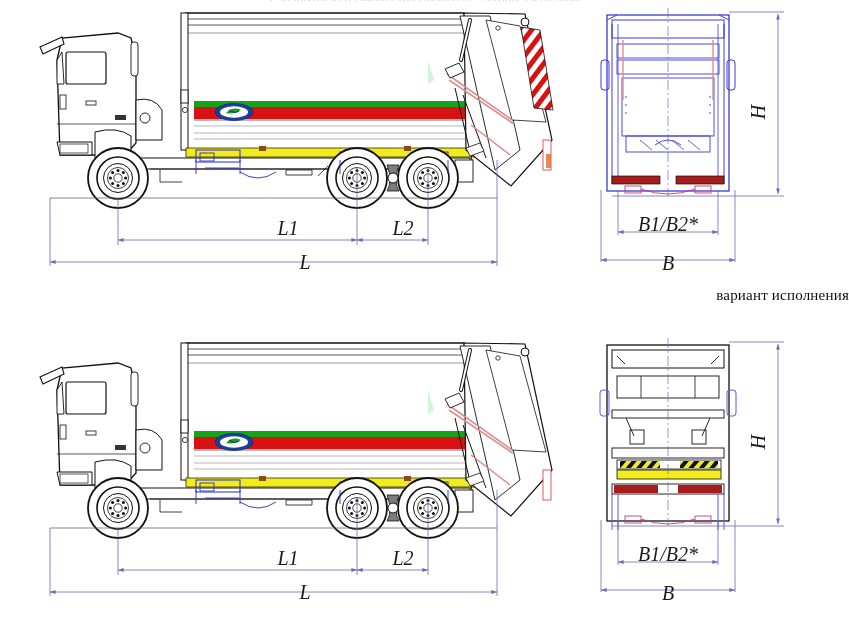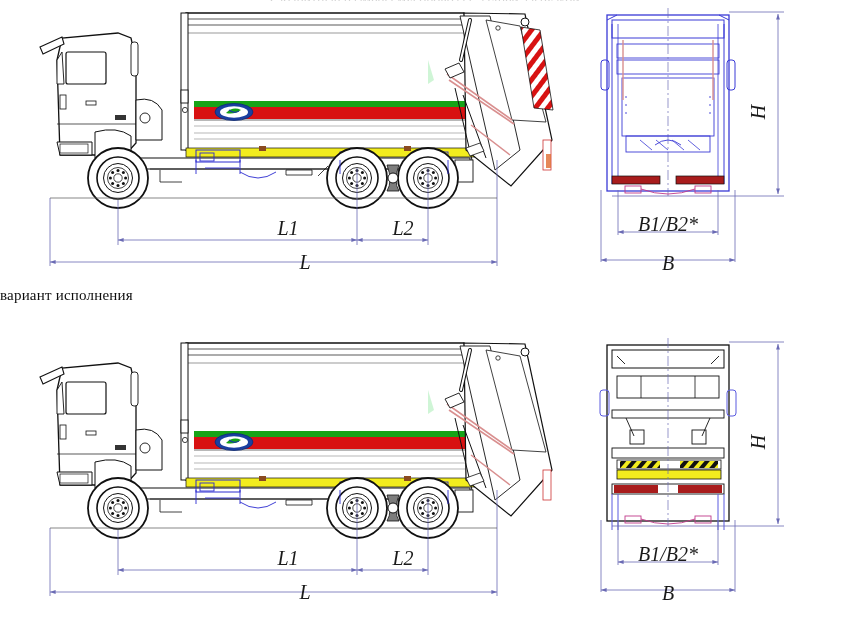--- a/index.html
+++ b/index.html
@@ -17,21 +17,21 @@
     inset: 0;
     width: 849px;
     height: 633px;
   }
   .drawing-svg { position:absolute; left:0; top:0; }
 
   .variant-caption {
     position: absolute;
     left: 0; right: 0;
     top: 287px;
-    text-align: left;
+    text-align: right;
     font-family: "Liberation Serif", serif;
     font-size: 15px;
     color: #0d0d0d;
     letter-spacing: .2px;
   }
   .clip-title {
     position:absolute;
     top:-7px; left:0; right:0;
     text-align:center;
     font-family:"Liberation Serif", serif;

